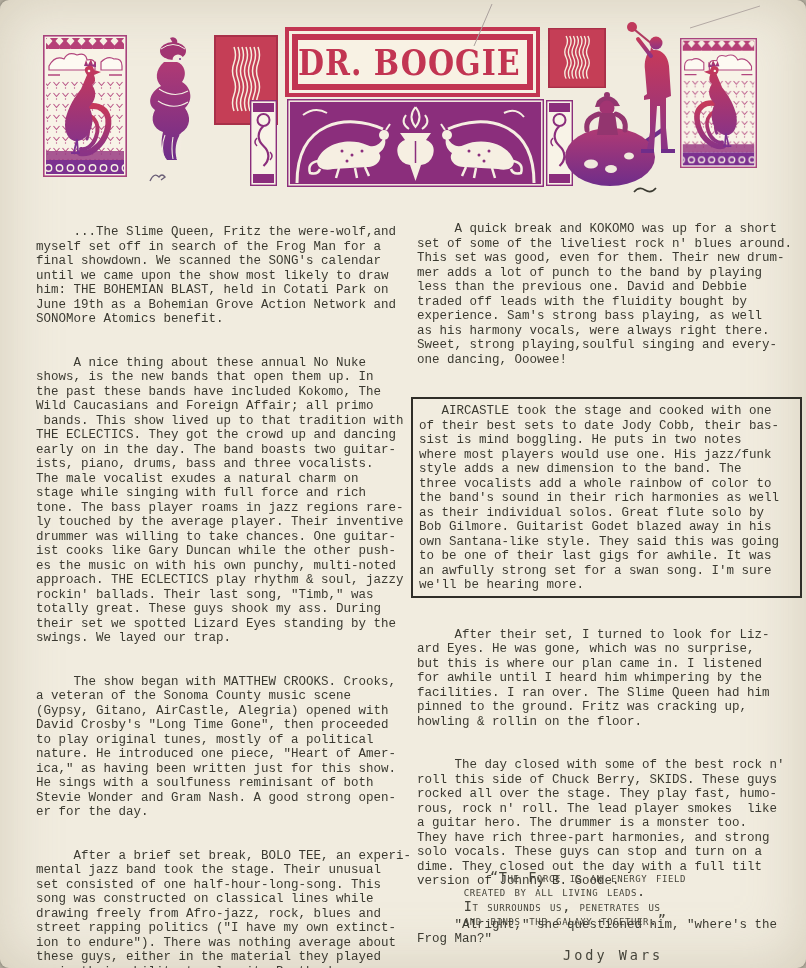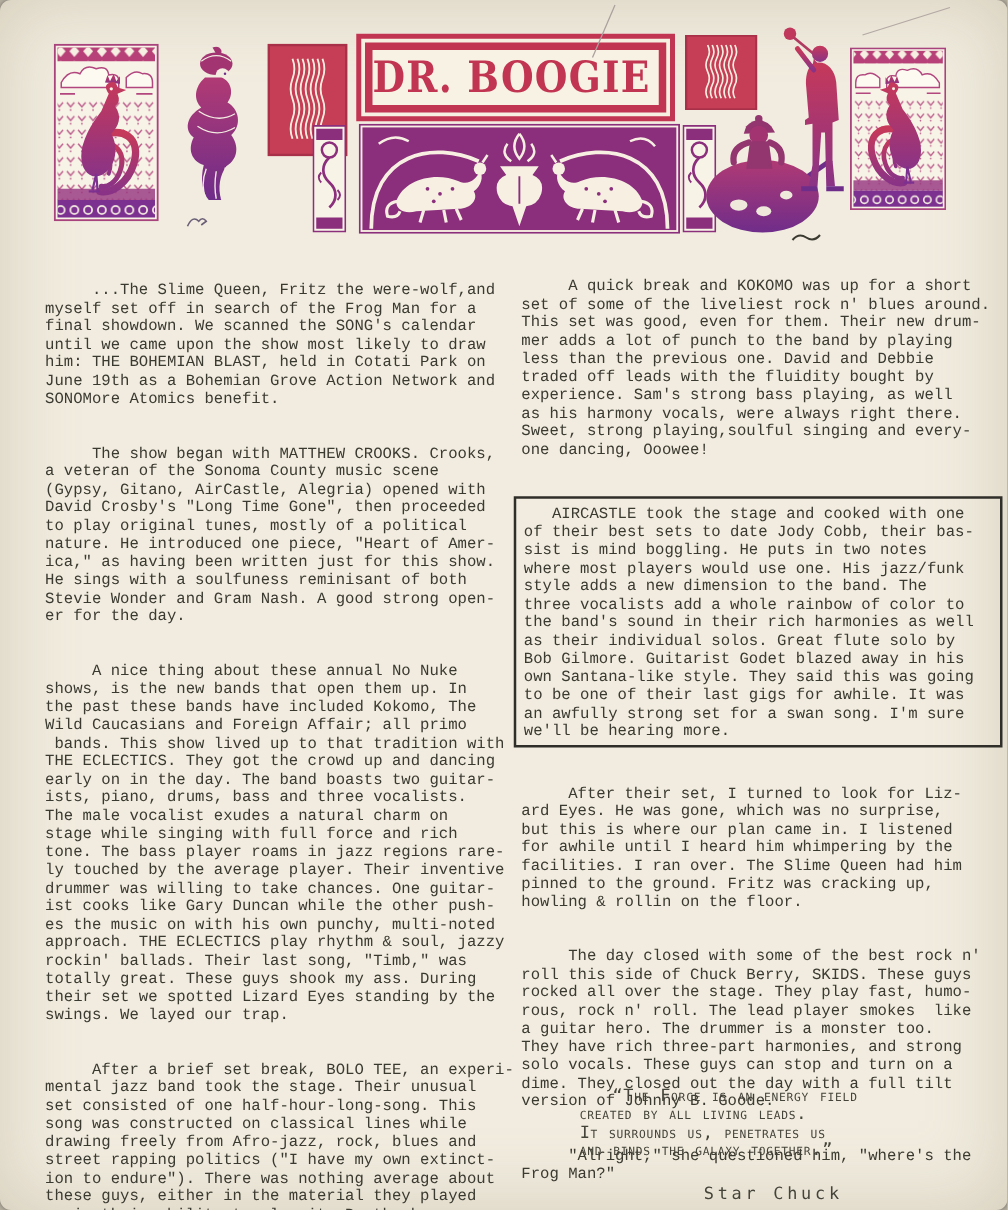--- a/index.html
+++ b/index.html
@@ -246,50 +246,50 @@
   </div>
 
   <div class="col col-left">
     <p class="para">     ...The Slime Queen, Fritz the were-wolf,and
 myself set off in search of the Frog Man for a
 final showdown. We scanned the SONG's calendar
 until we came upon the show most likely to draw
 him: THE BOHEMIAN BLAST, held in Cotati Park on
 June 19th as a Bohemian Grove Action Network and
 SONOMore Atomics benefit.</p>
-    <p class="para">     The show began with MATTHEW CROOKS. Crooks,
-a veteran of the Sonoma County music scene
-(Gypsy, Gitano, AirCastle, Alegria) opened with
-David Crosby's "Long Time Gone", then proceeded
-to play original tunes, mostly of a political
-nature. He introduced one piece, "Heart of Amer-
-ica," as having been written just for this show.
-He sings with a soulfuness reminisant of both
-Stevie Wonder and Gram Nash. A good strong open-
-er for the day.</p>
     <p class="para">     A nice thing about these annual No Nuke
 shows, is the new bands that open them up. In
 the past these bands have included Kokomo, The
 Wild Caucasians and Foreign Affair; all primo
  bands. This show lived up to that tradition with
 THE ECLECTICS. They got the crowd up and dancing
 early on in the day. The band boasts two guitar-
 ists, piano, drums, bass and three vocalists.
 The male vocalist exudes a natural charm on
 stage while singing with full force and rich
 tone. The bass player roams in jazz regions rare-
 ly touched by the average player. Their inventive
 drummer was willing to take chances. One guitar-
 ist cooks like Gary Duncan while the other push-
 es the music on with his own punchy, multi-noted
 approach. THE ECLECTICS play rhythm &amp; soul, jazzy
 rockin' ballads. Their last song, "Timb," was
 totally great. These guys shook my ass. During
 their set we spotted Lizard Eyes standing by the
 swings. We layed our trap.</p>
+    <p class="para">     The show began with MATTHEW CROOKS. Crooks,
+a veteran of the Sonoma County music scene
+(Gypsy, Gitano, AirCastle, Alegria) opened with
+David Crosby's "Long Time Gone", then proceeded
+to play original tunes, mostly of a political
+nature. He introduced one piece, "Heart of Amer-
+ica," as having been written just for this show.
+He sings with a soulfuness reminisant of both
+Stevie Wonder and Gram Nash. A good strong open-
+er for the day.</p>
     <p class="para">     After a brief set break, BOLO TEE, an experi-
 mental jazz band took the stage. Their unusual
 set consisted of one half-hour-long-song. This
 song was constructed on classical lines while
 drawing freely from Afro-jazz, rock, blues and
 street rapping politics ("I have my own extinct-
 ion to endure"). There was nothing average about
 these guys, either in the material they played
 or in their ability to play it. By the by, our
 own Jon Hendrix was in this band.</p>
@@ -339,16 +339,16 @@
     <p class="para">     "Alright," she questioned him, "where's the
 Frog Man?"</p>
     
   </div>
 
   <div class="pull-quote">
     <span>“The Force is an energy field
  created by all living leads.
  It surrounds us, penetrates us
  and binds the galaxy together.”</span>
-    <div class="quote-attr">Star Chuck</div>
+    <div class="quote-attr">Jody Wars</div>
   </div>
 
 </div>
 
 </body></html>

